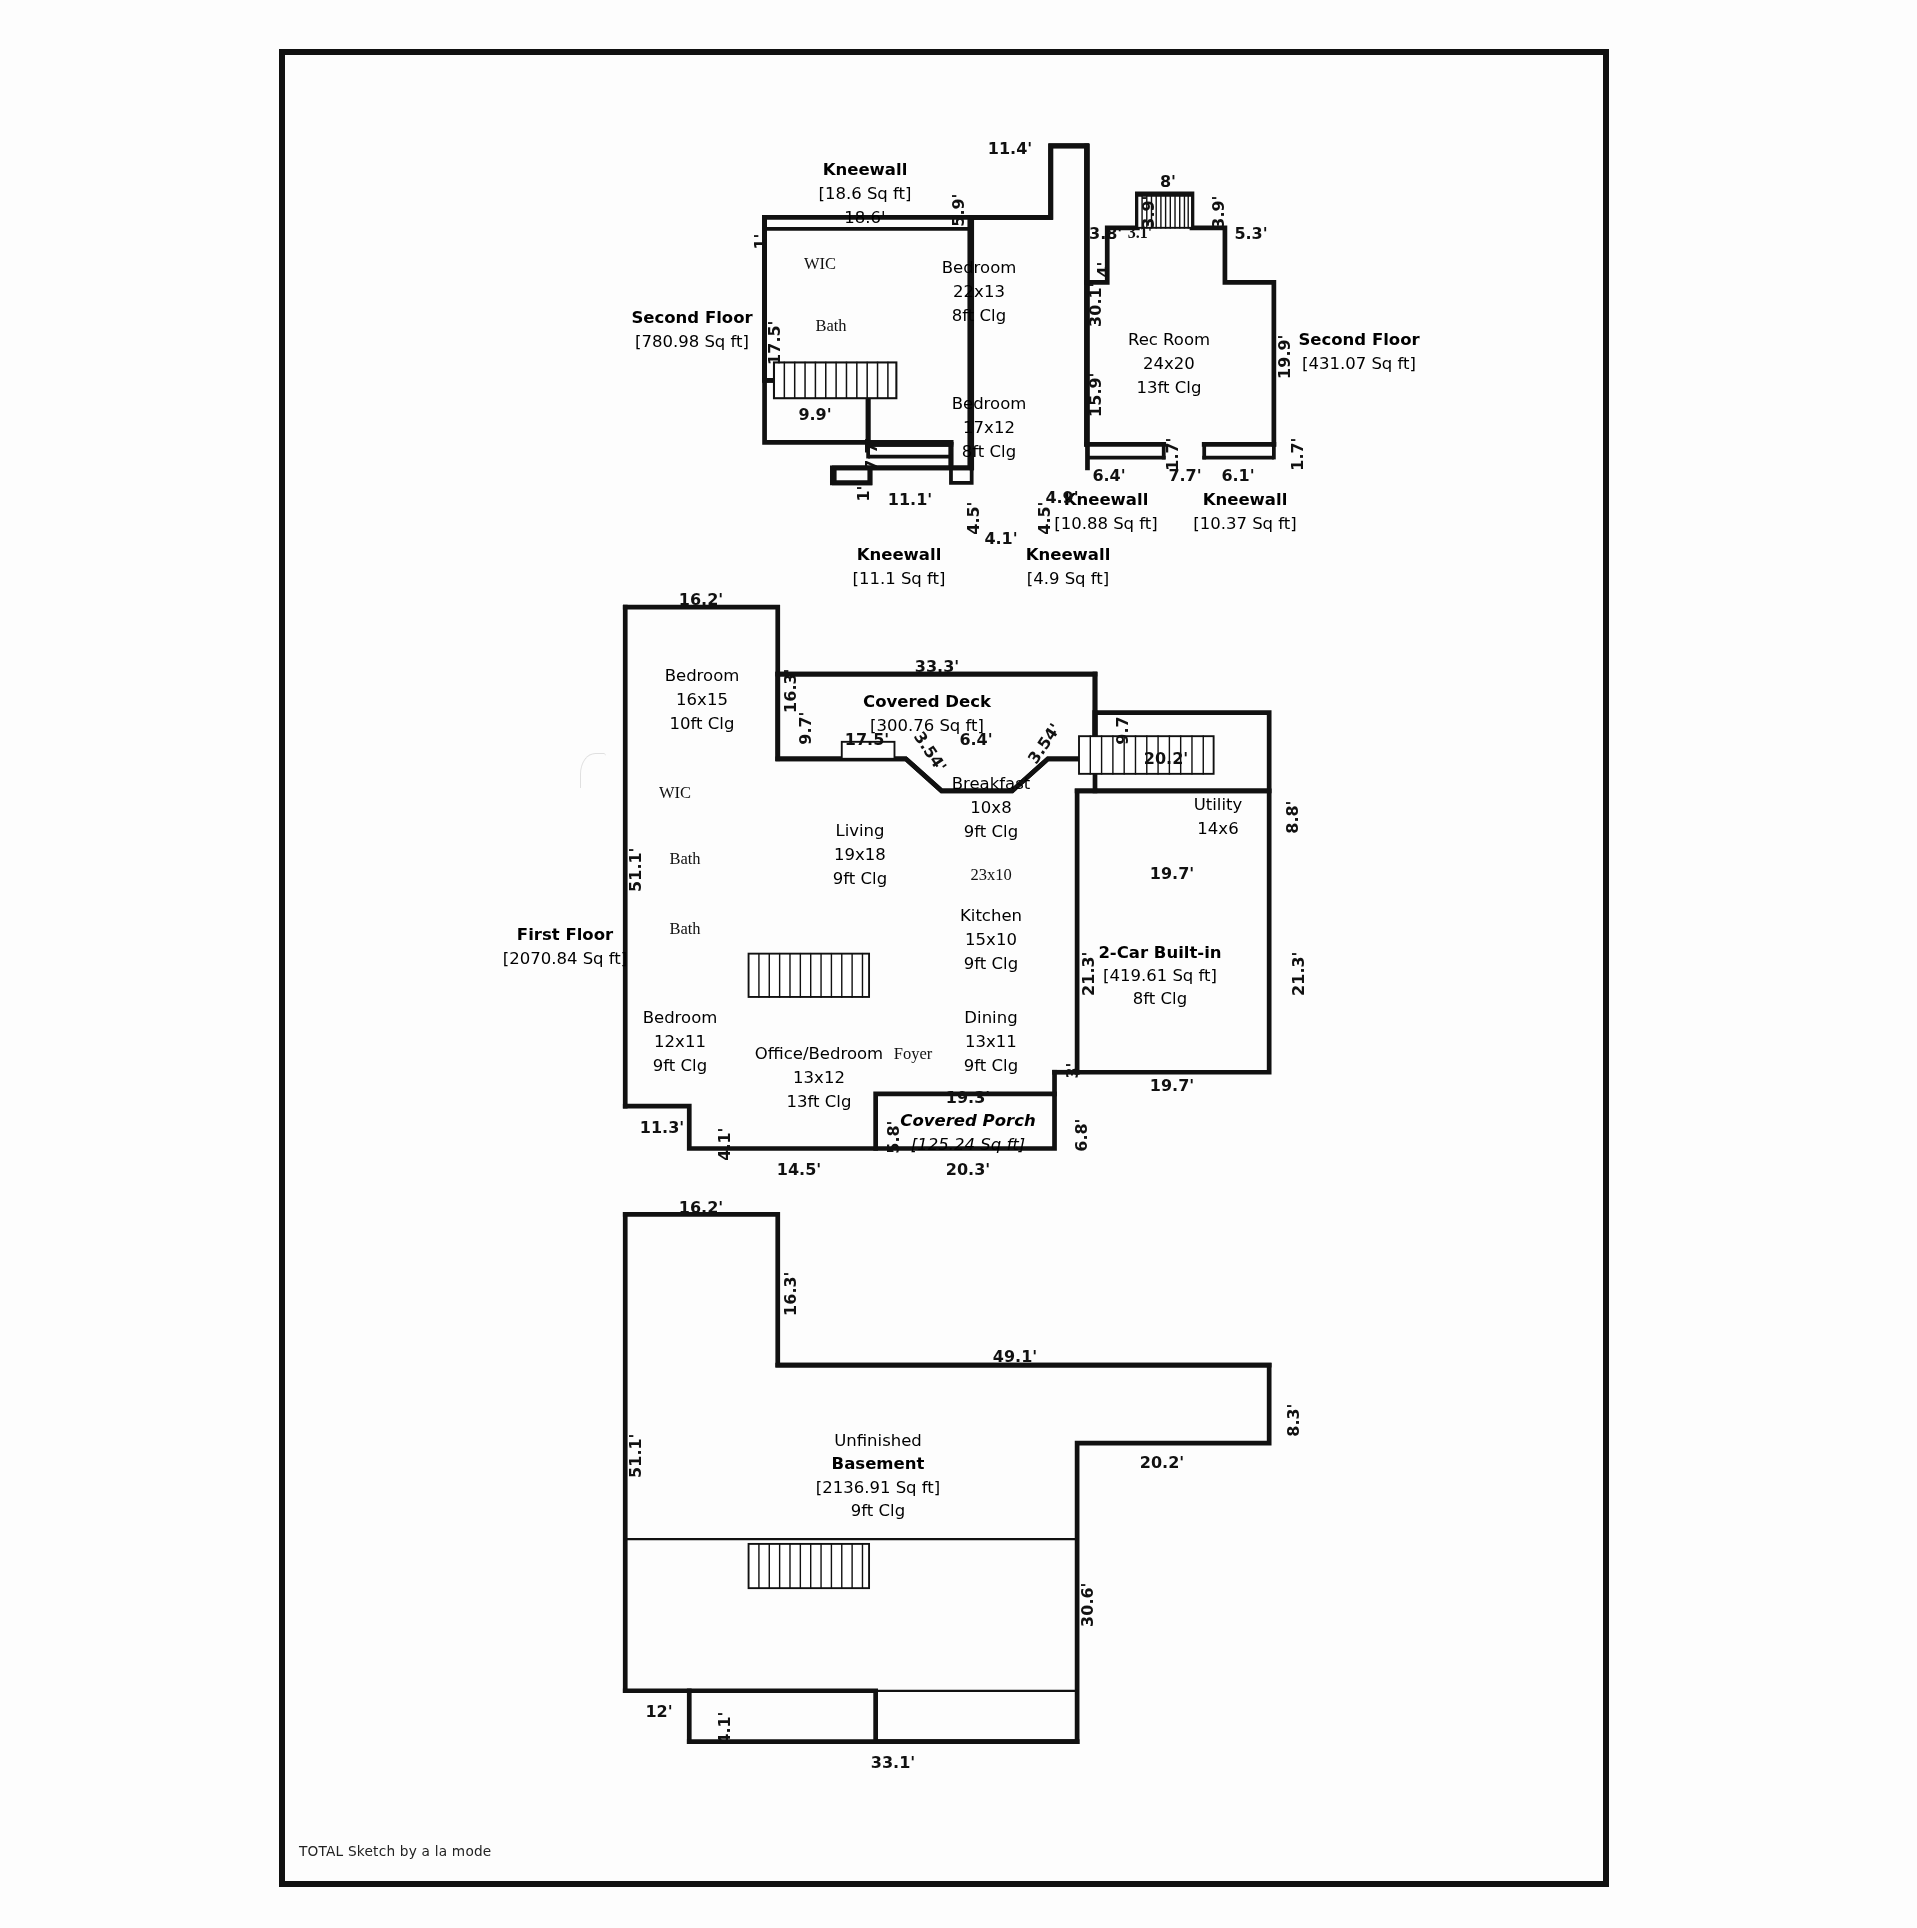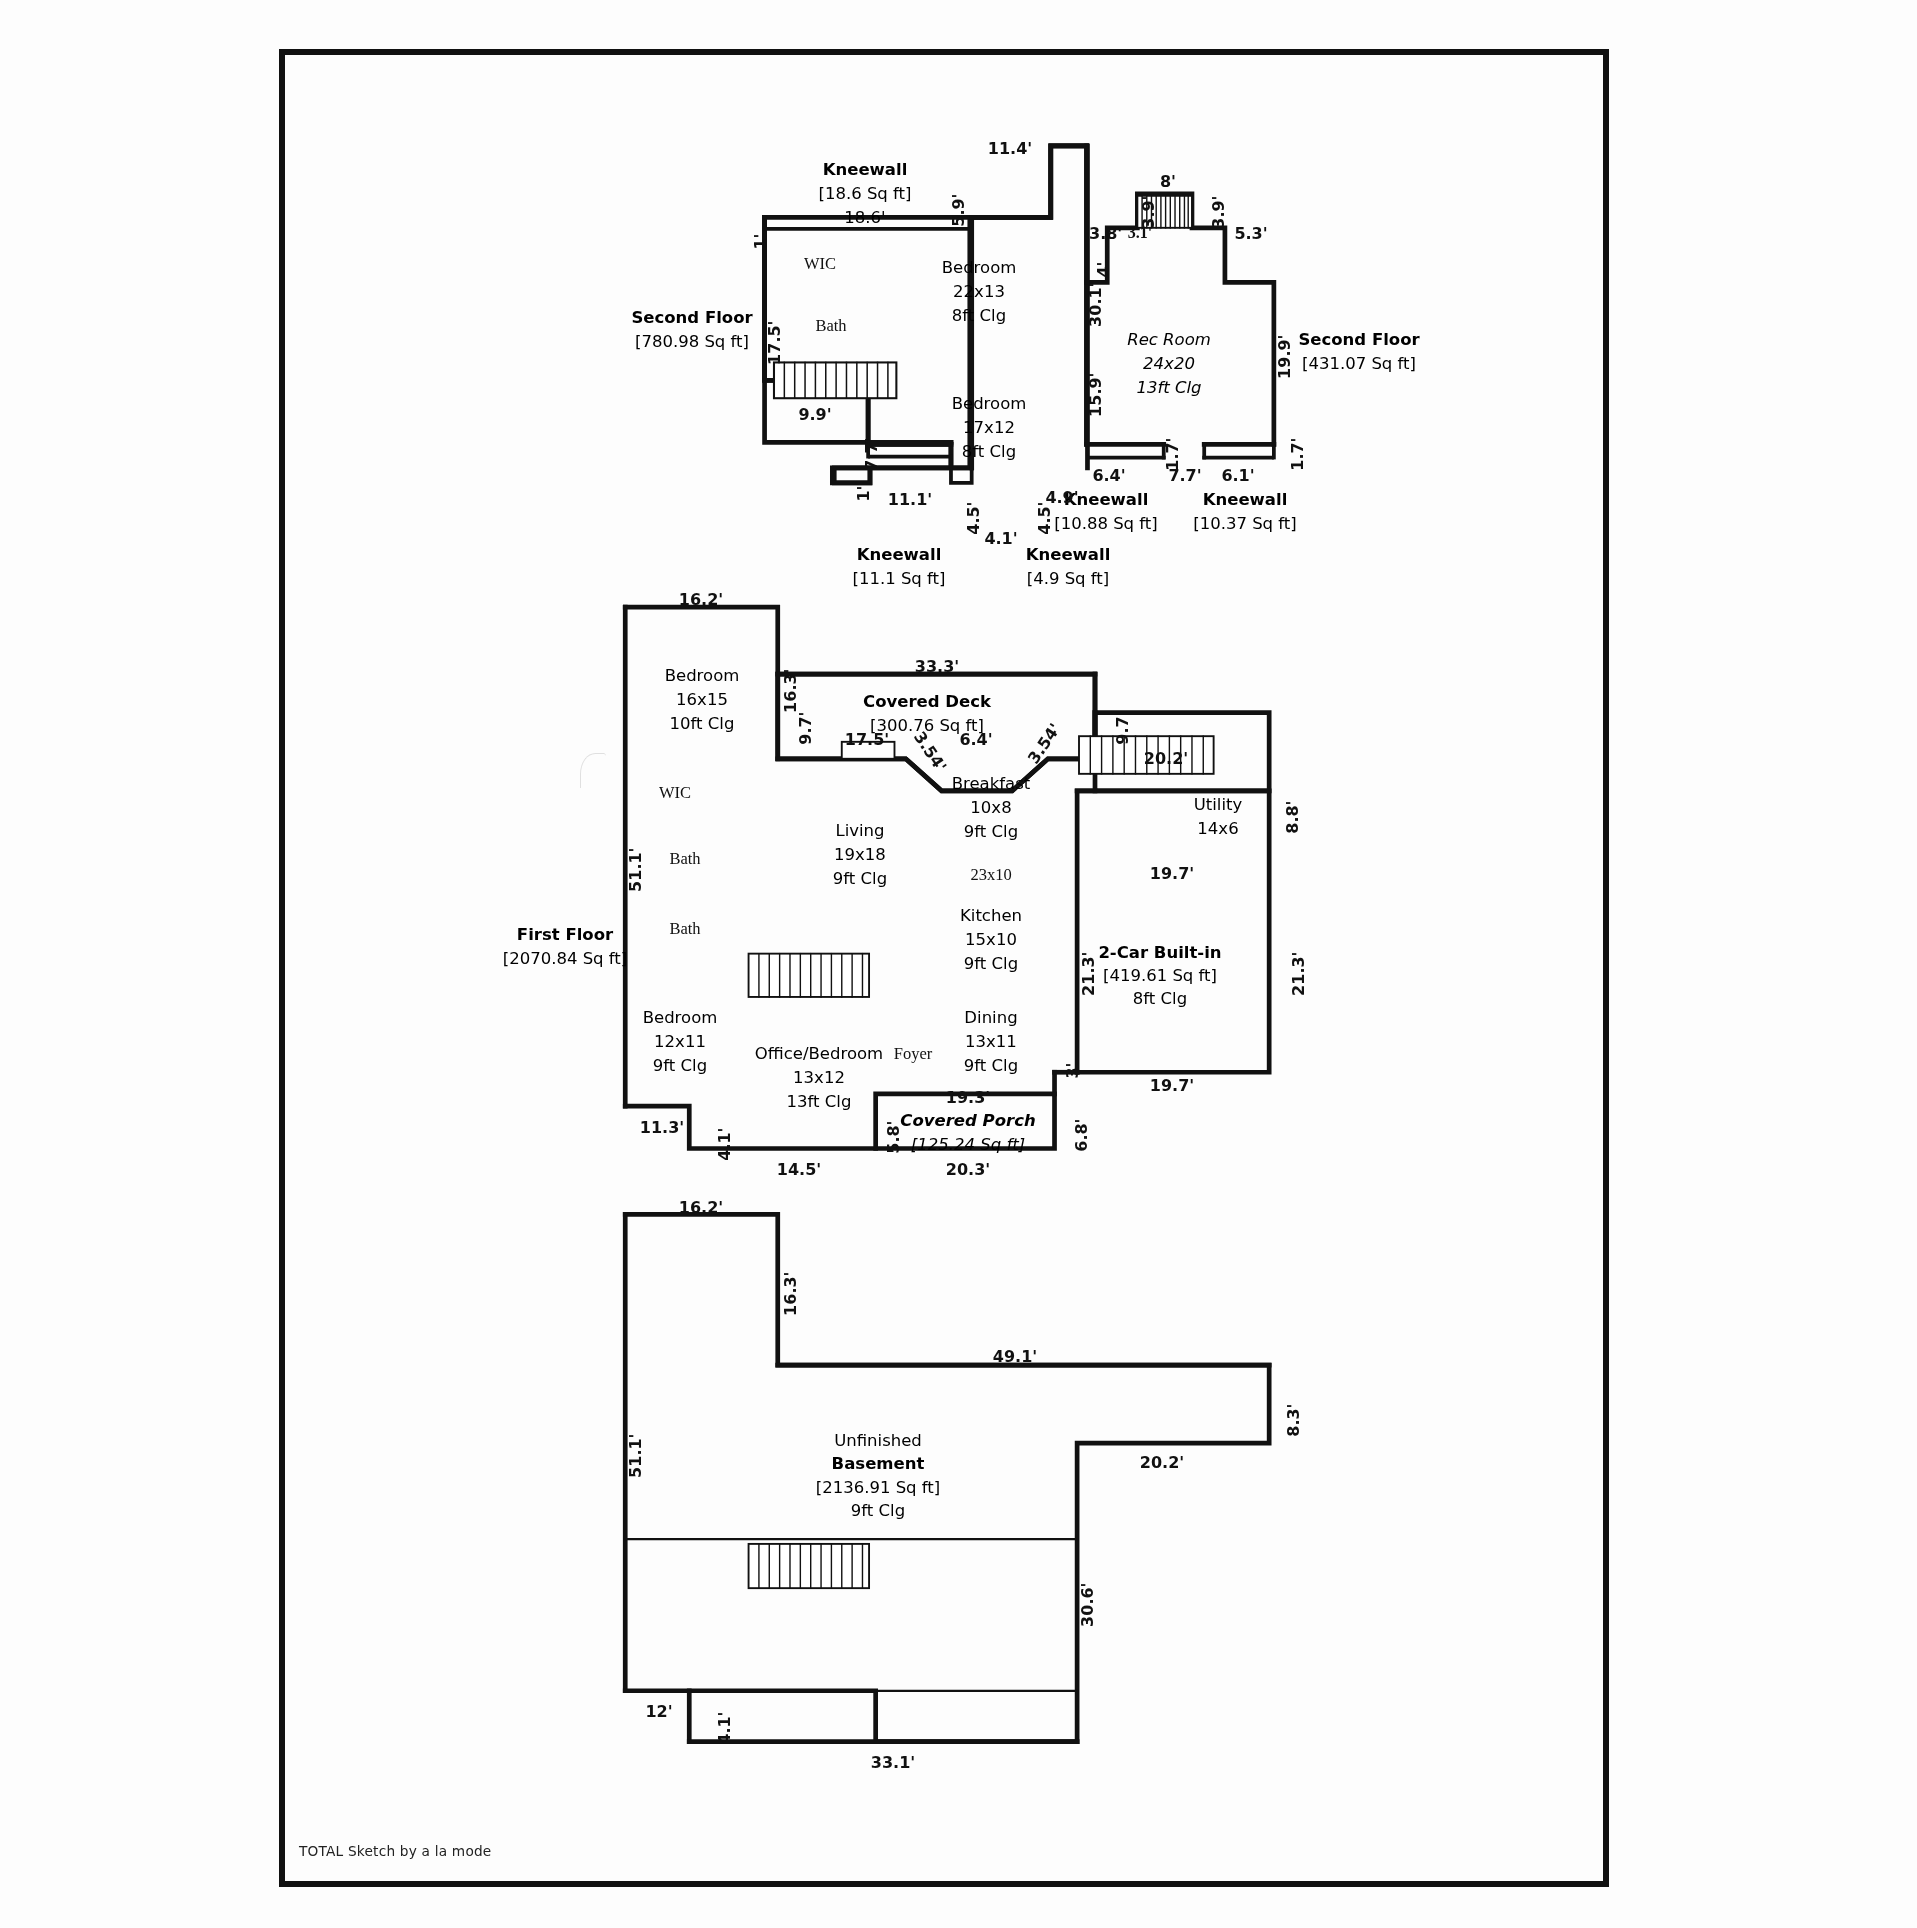--- a/index.html
+++ b/index.html
@@ -265,21 +265,21 @@
     <span>22x13</span><br>
     <span>8ft Clg</span>
   </div>
 
   <div class="ttl" style="left:989px;top:392px;">
     <span>Bedroom</span><br>
     <span>17x12</span><br>
     <span>8ft Clg</span>
   </div>
 
-  <div class="ttl" style="left:1169px;top:328px;font-style:italic;">
+  <div class="ttl" style="left:1169px;top:328px;">
     <span>Rec Room</span><br>
     <span>24x20</span><br>
     <span>13ft Clg</span>
   </div>
 
   <div class="dim c" style="left:1010px;top:139px;">11.4'</div>
   <div class="dim rot90" style="left:942px;top:184px;">5.9'</div>
   <div class="dim rot90" style="left:752px;top:224px;">1'</div>
   <div class="dim rot90" style="left:752px;top:311px;">17.5'</div>
   <div class="dim c" style="left:815px;top:405px;">9.9'</div>

